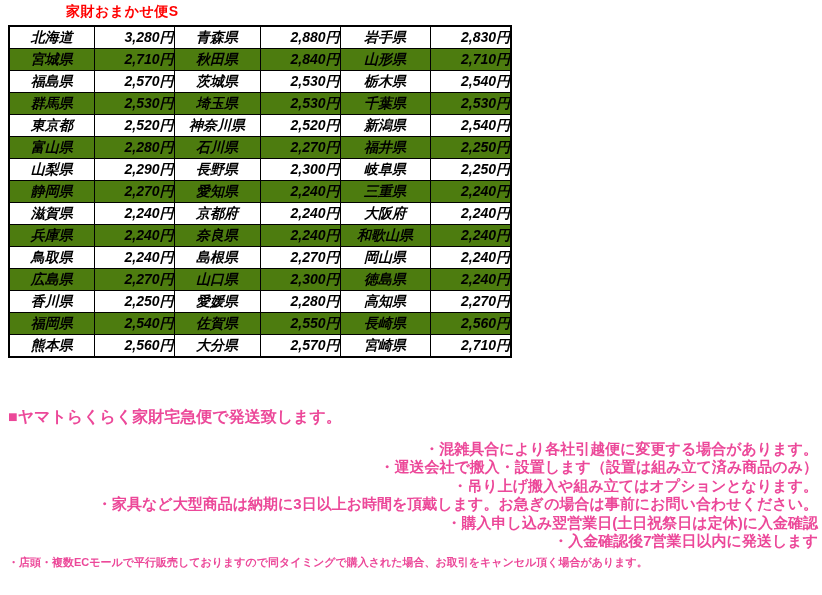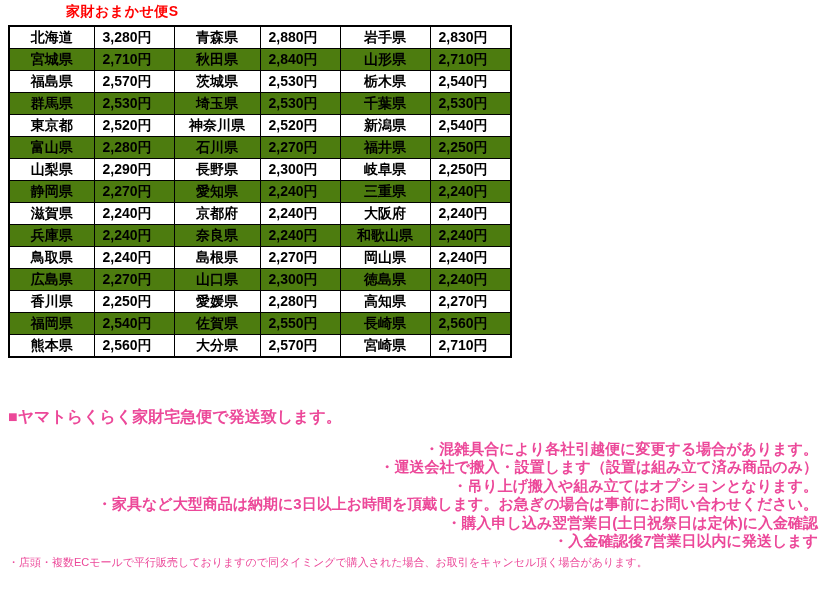--- a/index.html
+++ b/index.html
@@ -16,53 +16,54 @@
     position: absolute; left: 66px; top: 3px;
     color: #ff0000; font-weight: bold; font-size: 14px;
     letter-spacing: 0.5px; white-space: nowrap;
   }
 
   table.price-table {
     position: absolute; left: 8px; top: 25px;
     border-collapse: collapse;
     table-layout: fixed;
     border: 2px solid #000000;
+    font-style: italic;
   }
   table.price-table td {
     border: 1px solid #000000;
     height: 21px;
     font-size: 14px;
     font-weight: bold;
     color: #000000;
     vertical-align: middle;
     overflow: hidden;
     white-space: nowrap;
     padding: 0;
   }
   table.price-table td.pref { text-align: center; }
-  table.price-table td.price { text-align: left; padding-left: 8px; margin-left: 20px; }
+  table.price-table td.price { text-align: right; padding-left: 8px; margin-left: 20px; }
   table.price-table tr.striped td { background: #4d7c0f; }
 
   .notes {
     position: absolute; left: 8px; top: 407px; width: 810px;
     color: #ec4899;
   }
   .notes-heading {
     font-size: 16px; font-weight: bold; white-space: nowrap;
     margin: 0 0 12px 0;
   }
   ul.bullet-list { list-style: none; margin: 0; padding: 0; }
   ul.bullet-list li {
     font-size: 15px; font-weight: bold; line-height: 18.4px;
     white-space: nowrap;
     text-align: right;
   }
   .footnote {
     margin-top: 5px;
-    font-size: 11px; font-weight: normal; white-space: nowrap;
+    font-size: 11px; font-weight: bold; white-space: nowrap;
   }
 </style>
 </head>
 <body>
 
 <div class="page">
 
   <div class="title">家財おまかせ便S</div>
 
   <table class="price-table">

